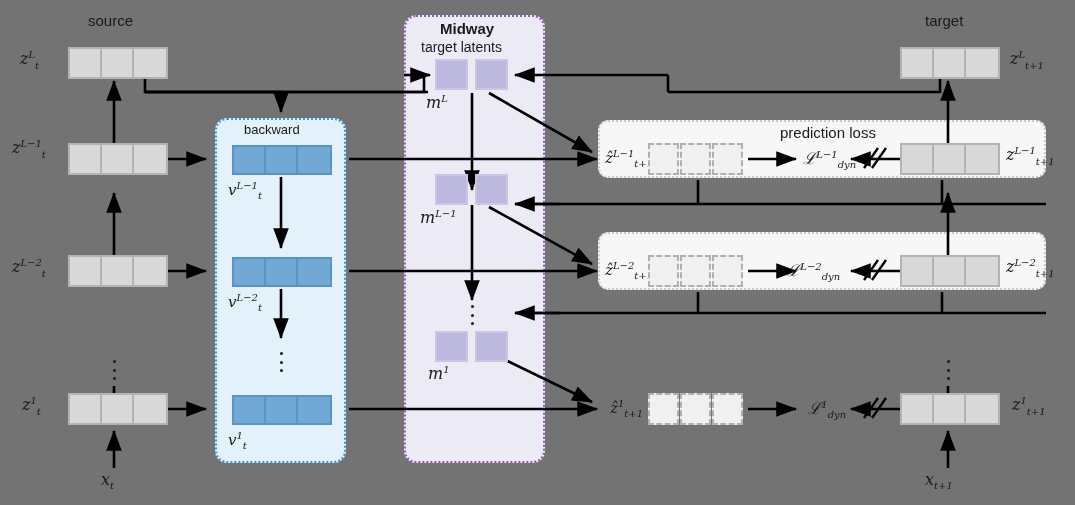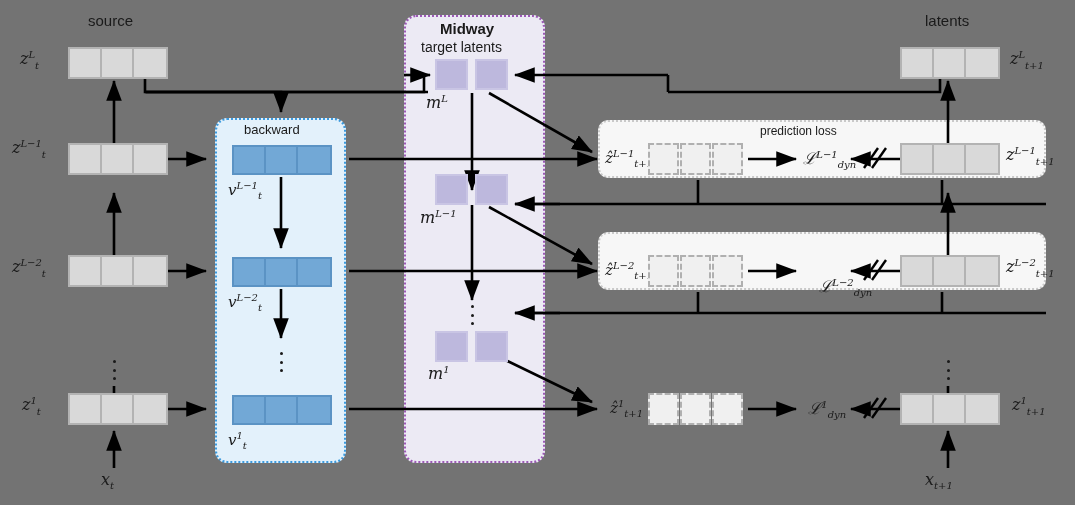--- a/index.html
+++ b/index.html
@@ -263,33 +263,33 @@
 
   <div class="lbl" style="left:610px;top:398px;font-size:15px;font-style:italic;">
     ẑ<span class="sup">1</span><span class="sub">t+1</span>
   </div>
   <div class="drow" style="left:648px;top:393px;width:98px;">
     <i></i>
       <i></i>
       <i></i>
   </div>
 
-  <div class="plain" style="left:760px;top:124px;font-size:12px;">prediction loss</div>
+  <div class="plain" style="left:780px;top:124px;font-size:15px;">prediction loss</div>
 
   <div class="lbl" style="left:803px;top:147px;font-size:16px;">
     ℒ<span class="sup">L−1</span><span class="sub">dyn</span>
   </div>
-  <div class="lbl" style="left:819px;top:259px;font-size:16px;margin-top:16px;">
+  <div class="lbl" style="left:787px;top:259px;font-size:16px;">
     ℒ<span class="sup">L−2</span><span class="sub">dyn</span>
   </div>
   <div class="lbl" style="left:808px;top:397px;font-size:16px;">
     ℒ<span class="sup">1</span><span class="sub">dyn</span>
   </div>
 
-  <div class="plain" style="left:925px;top:12px;font-size:15px;">latents</div>
+  <div class="plain" style="left:925px;top:12px;font-size:15px;">target</div>
 
   <div class="zrow" style="left:900px;top:47px;width:100px;">
     <i></i>
       <i></i>
       <i></i>
   </div>
   <div class="lbl" style="left:1010px;top:49px;font-size:16px;">
     z<span class="sup">L</span><span class="sub">t+1</span>
   </div>
 

